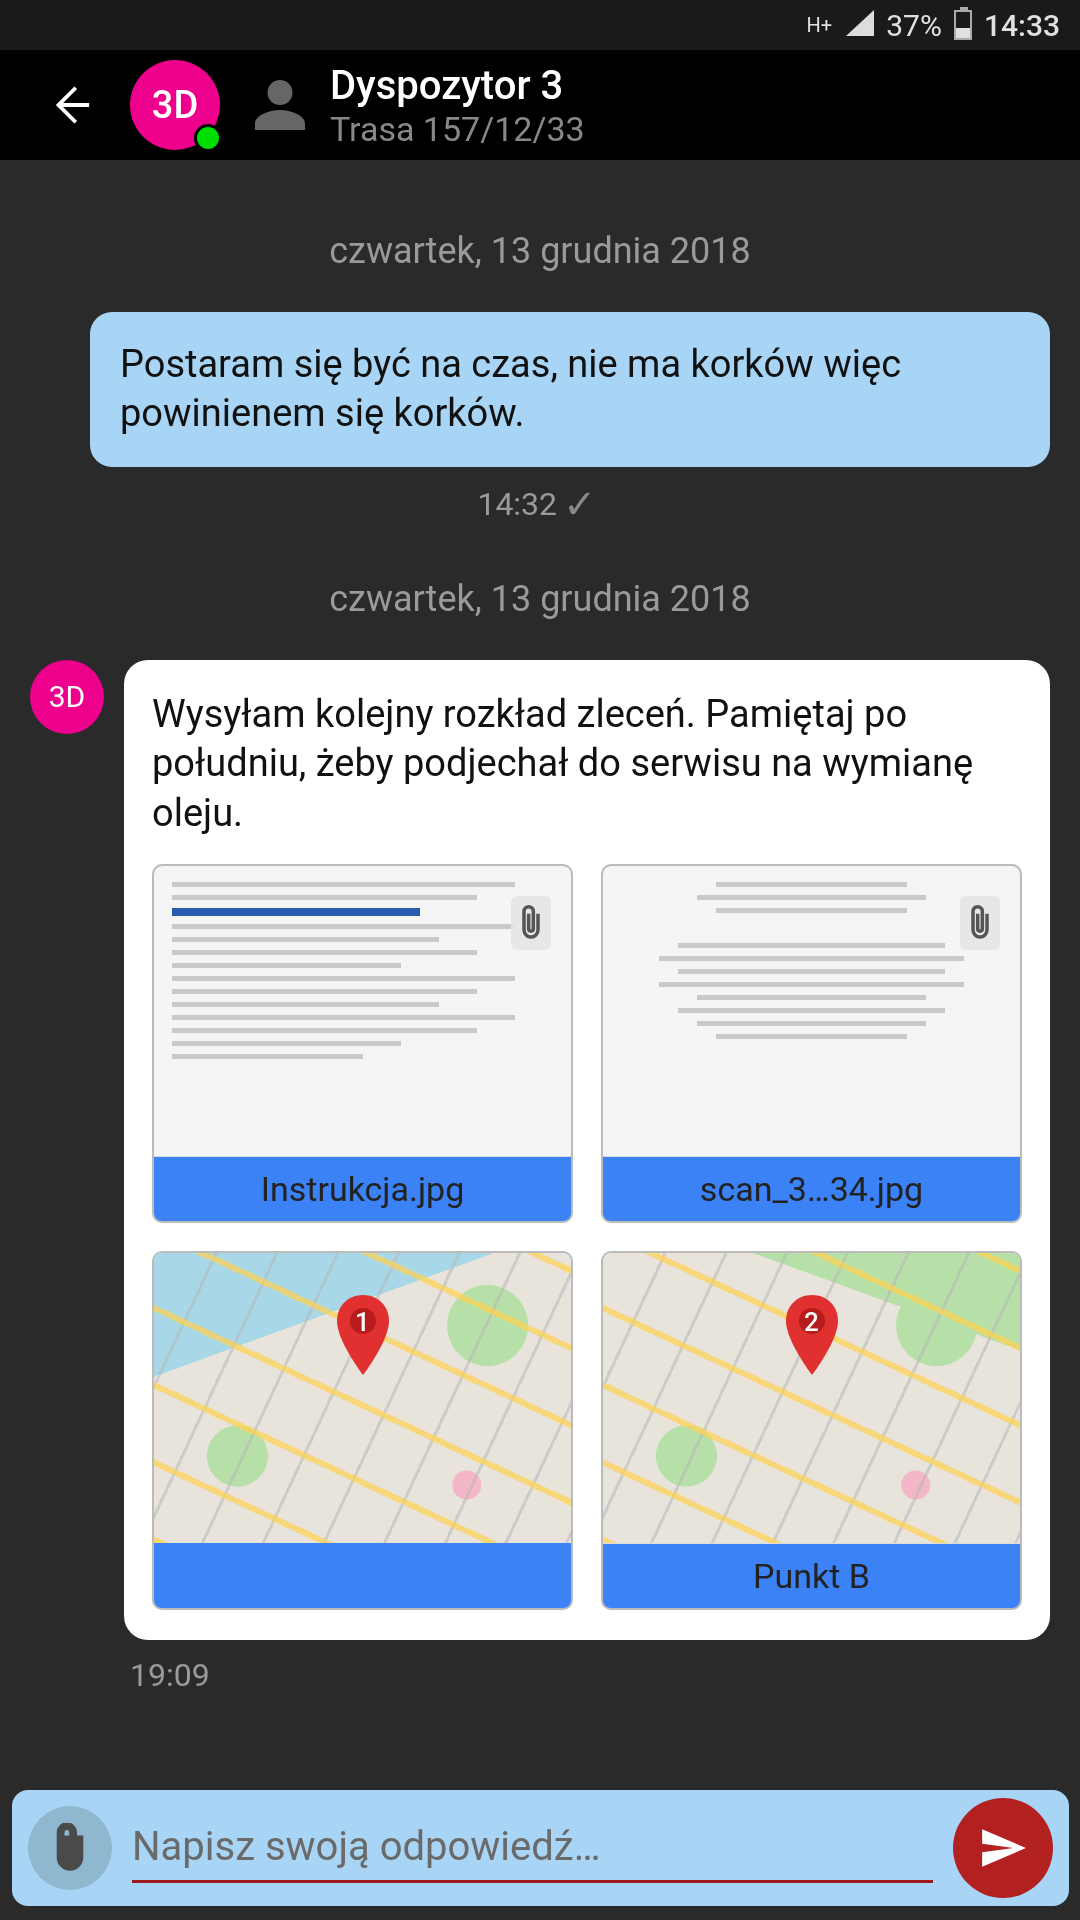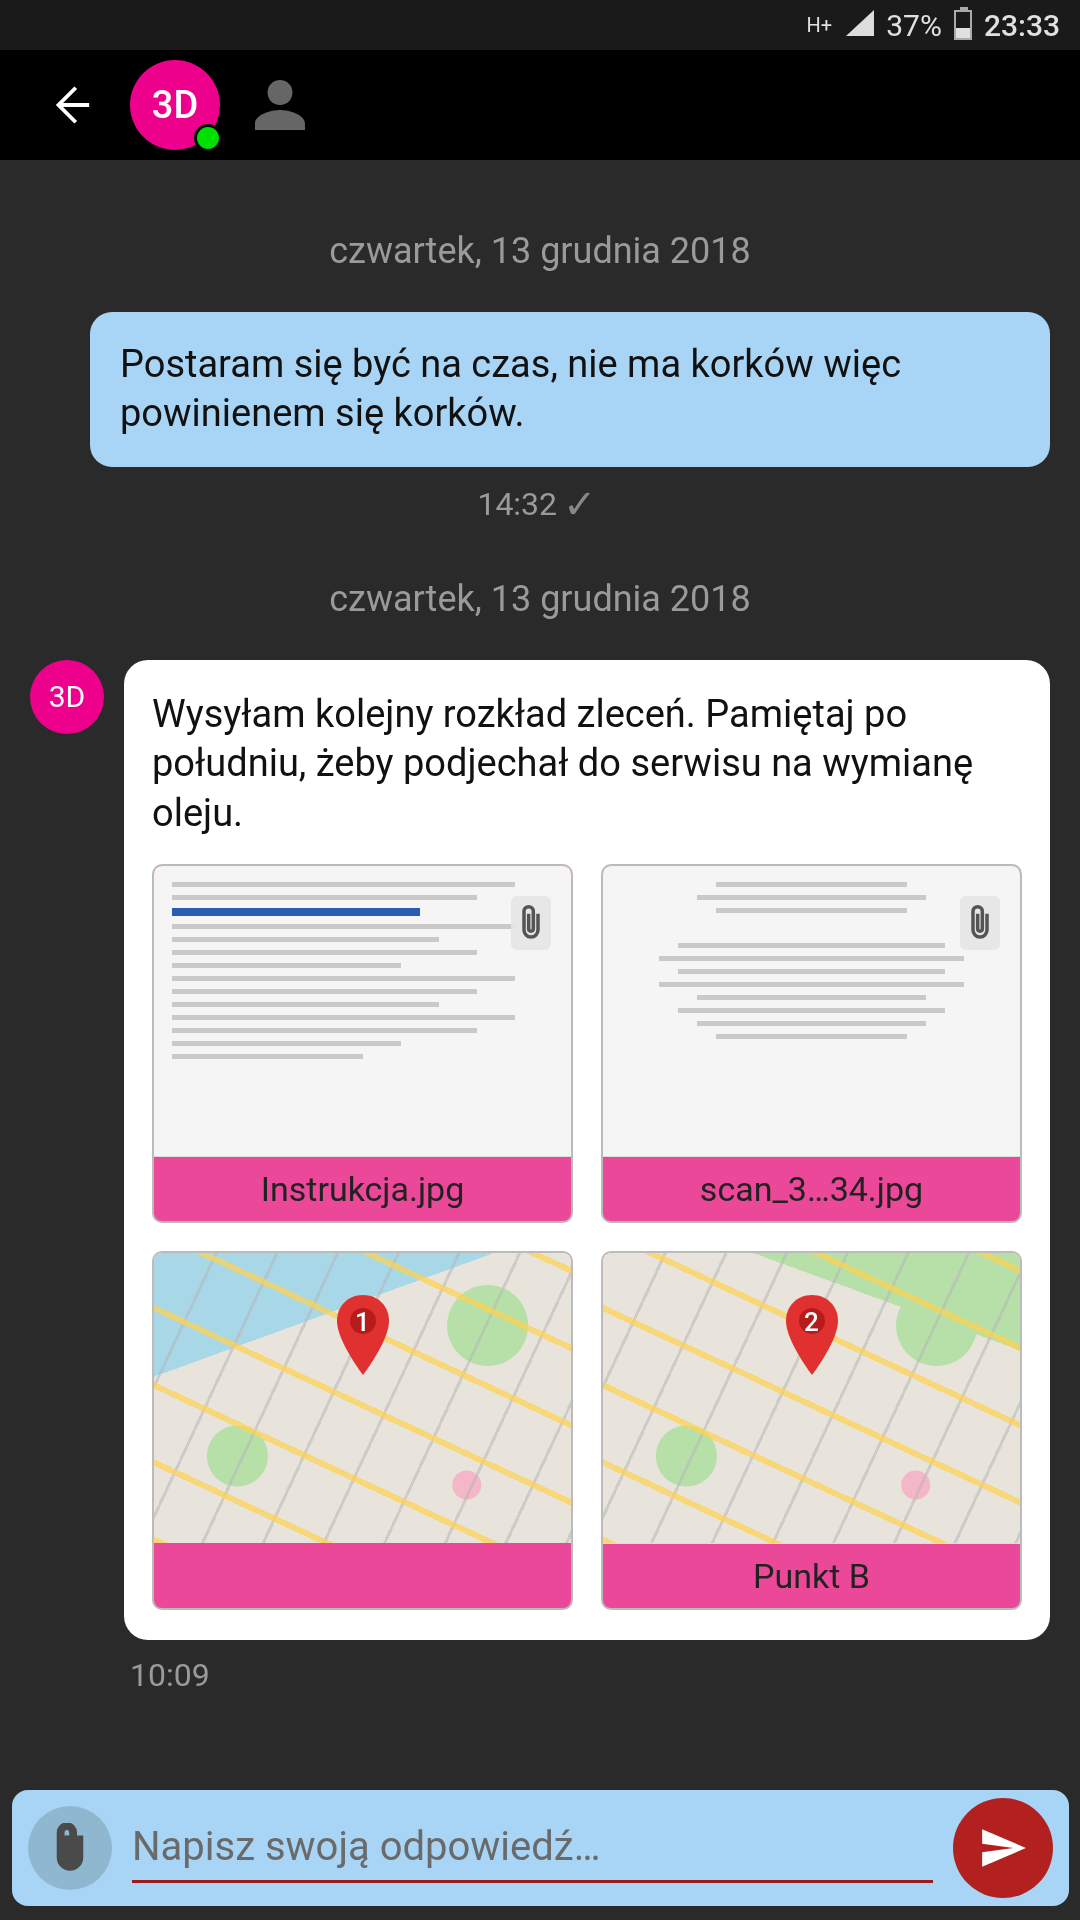--- a/index.html
+++ b/index.html
@@ -37,21 +37,21 @@
   .meta-out { display: flex; justify-content: center; align-items: center; gap: 6px; color: #9a9a9a; font-size: 32px; margin: 14px 6px 0 0; }
   .meta-out .check { font-size: 40px; color: #888; }
 
   
   .row-in { display: flex; align-items: flex-start; gap: 20px; }
   .small-avatar { width: 74px; height: 74px; border-radius: 50%; background: #ec008c; color: #fff; display: flex; align-items: center; justify-content: center; font-size: 30px; flex-shrink: 0; }
   .bubble-in { background: #fff; border-radius: 24px; padding: 30px 28px 30px 28px; flex: 1; }
   .bubble-in .text { font-size: 38px; color: #111; line-height: 1.3; margin-bottom: 26px; }
 
   .attach-grid { display: grid; grid-template-columns: 1fr 1fr; gap: 28px; }
-  .attach { border: 2px solid #bbb; border-radius: 10px; overflow: hidden; background: #ec4899; display: flex; flex-direction: column; position: relative; }
+  .attach { border: 2px solid #bbb; border-radius: 10px; overflow: hidden; background: #3b82f6; display: flex; flex-direction: column; position: relative; }
   .attach .thumb { height: 290px; background: #f5f5f5; position: relative; }
   .attach .caption { text-align: center; font-size: 34px; color: #222; padding: 12px 6px; border-top: 1px solid #ddd; }
   .clip-badge { position: absolute; top: 30px; right: 20px; width: 40px; height: 54px; display: flex; align-items: center; justify-content: center; background: rgba(230,230,230,0.9); border-radius: 6px; }
   .clip-badge svg { width: 28px; height: 40px; stroke: #555; fill: none; stroke-width: 3; }
 
   
   .doc-lines { position: absolute; inset: 16px 18px; display: flex; flex-direction: column; gap: 8px; }
   .doc-lines span { height: 5px; background: #c9c9c9; }
   .doc-lines .w60 { width: 60%; }
   .doc-lines .w90 { width: 90%; }
@@ -92,39 +92,43 @@
 
 <div class="status-bar">
   <span class="hplus">H+</span>
   <span class="signal">
     <svg width="30" height="26" viewBox="0 0 30 26">
         <path d="M2 26 L30 26 L30 0 Z" fill="#ddd"></path>
       </svg>
   </span>
   <span>37%</span>
   <span class="battery-icon"></span>
-  <span class="clock">23:33</span>
+  <span class="clock">14:33</span>
 </div>
 
 <div class="app-bar">
   <div class="back-btn">
     <svg viewBox="0 0 48 48">
         <path d="M30 6 L12 24 L30 42 M12 24 L44 24"></path>
       </svg>
   </div>
   <div class="avatar-wrap">
     <div class="avatar-circle">
         <span>3D</span>
       </div>
     <div class="presence-dot"></div>
   </div>
   <div class="silhouette">
     <svg viewBox="0 0 24 24">
         <path d="M12 12c2.8 0 5-2.2 5-5s-2.2-5-5-5-5 2.2-5 5 2.2 5 5 5zm0 2c-3.5 0-10 1.8-10 5.5V22h20v-2.5c0-3.7-6.5-5.5-10-5.5z"></path>
       </svg>
+  </div>
+  <div class="titles">
+    <div class="title">Dyspozytor 3</div>
+    <div class="subtitle">Trasa 157/12/33</div>
   </div>
 </div>
 
 <div class="conversation">
 
   <div class="date-sep">czwartek, 13 grudnia 2018</div>
 
   <div class="row-out">
     <div class="bubble-out">
       <span>Postaram się być na czas, nie ma korków więc powinienem się korków.</span>
@@ -220,21 +224,21 @@
                 </svg>
               <div class="num">2</div>
             </div>
           </div>
           <div class="caption">Punkt B</div>
         </div>
 
       </div>
     </div>
   </div>
-  <div class="meta-in">10:09</div>
+  <div class="meta-in">19:09</div>
 
 </div>
 
 <div class="composer">
   <div class="attach-btn">
     <svg viewBox="0 0 24 32">
         <path d="M18 8v14a6 6 0 0 1-12 0V6a4 4 0 0 1 8 0v15a2 2 0 0 1-4 0V8"></path>
       </svg>
   </div>
   <div class="compose-input">Napisz swoją odpowiedź…</div>

